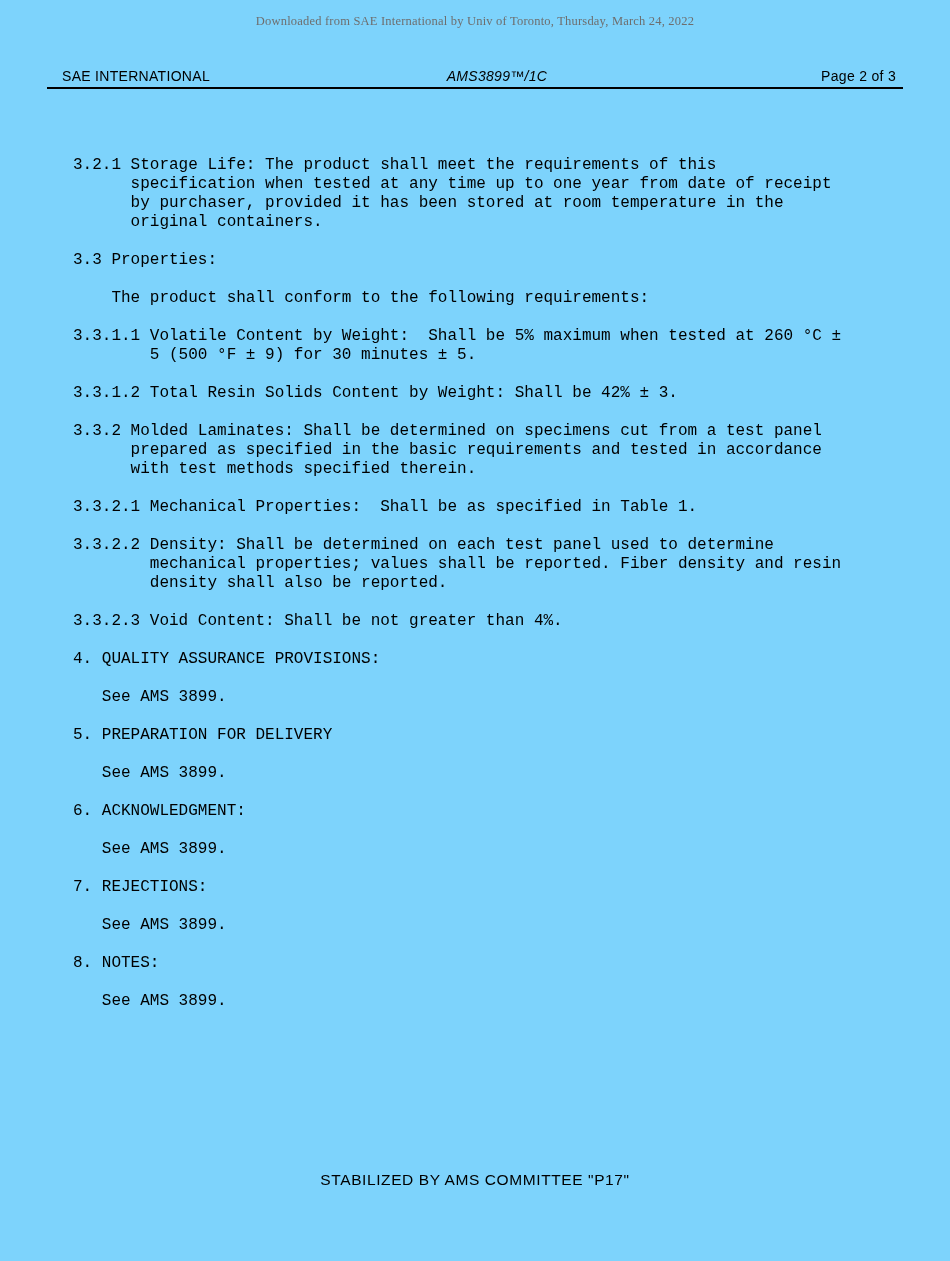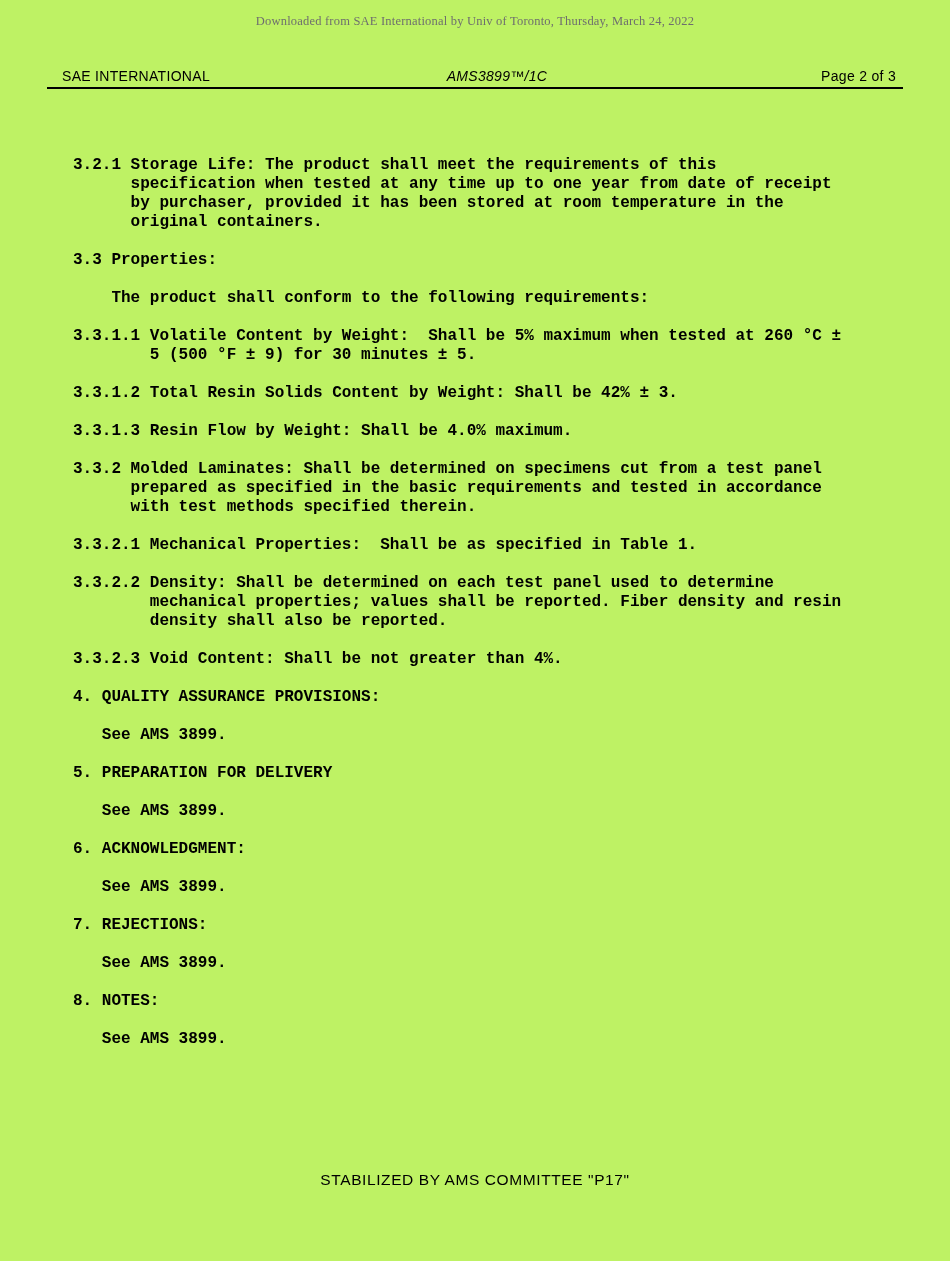--- a/index.html
+++ b/index.html
@@ -4,21 +4,21 @@
 <style>
   html, body {
     margin: 0;
     padding: 0;
     background: #ffffff;
   }
   .page {
     position: relative;
     width: 950px;
     height: 1261px;
-    background: #bef264;
+    background: #7dd3fc;
     overflow: hidden;
     font-family: "Liberation Sans", sans-serif;
     color: #000000;
   }
   .watermark {
     position: absolute;
     top: 14px;
     left: 0;
     width: 100%;
     text-align: center;
@@ -57,21 +57,21 @@
     width: 856px;
     height: 2px;
     background: #000000;
   }
   .spec-body {
     position: absolute;
     top: 156px;
     left: 73px;
     width: 860px;
     font-family: "Liberation Mono", monospace;
-    font-weight: bold;
+    font-weight: normal;
     font-size: 16px;
     line-height: 19px;
     color: #000000;
   }
   .para {
     white-space: pre;
     margin: 0 0 19px 0;
   }
   .footer {
     position: absolute;
@@ -97,21 +97,20 @@
   <div class="spec-body">
       <div class="para">3.2.1 Storage Life: The product shall meet the requirements of this
       specification when tested at any time up to one year from date of receipt
       by purchaser, provided it has been stored at room temperature in the
       original containers.</div>
       <div class="para">3.3 Properties:</div>
       <div class="para">    The product shall conform to the following requirements:</div>
       <div class="para">3.3.1.1 Volatile Content by Weight:  Shall be 5% maximum when tested at 260 °C ±
         5 (500 °F ± 9) for 30 minutes ± 5.</div>
       <div class="para">3.3.1.2 Total Resin Solids Content by Weight: Shall be 42% ± 3.</div>
-      <div class="para">3.3.1.3 Resin Flow by Weight: Shall be 4.0% maximum.</div>
       <div class="para">3.3.2 Molded Laminates: Shall be determined on specimens cut from a test panel
       prepared as specified in the basic requirements and tested in accordance
       with test methods specified therein.</div>
       <div class="para">3.3.2.1 Mechanical Properties:  Shall be as specified in Table 1.</div>
       <div class="para">3.3.2.2 Density: Shall be determined on each test panel used to determine
         mechanical properties; values shall be reported. Fiber density and resin
         density shall also be reported.</div>
       <div class="para">3.3.2.3 Void Content: Shall be not greater than 4%.</div>
       <div class="para">4. QUALITY ASSURANCE PROVISIONS:</div>
       <div class="para">   See AMS 3899.</div>

